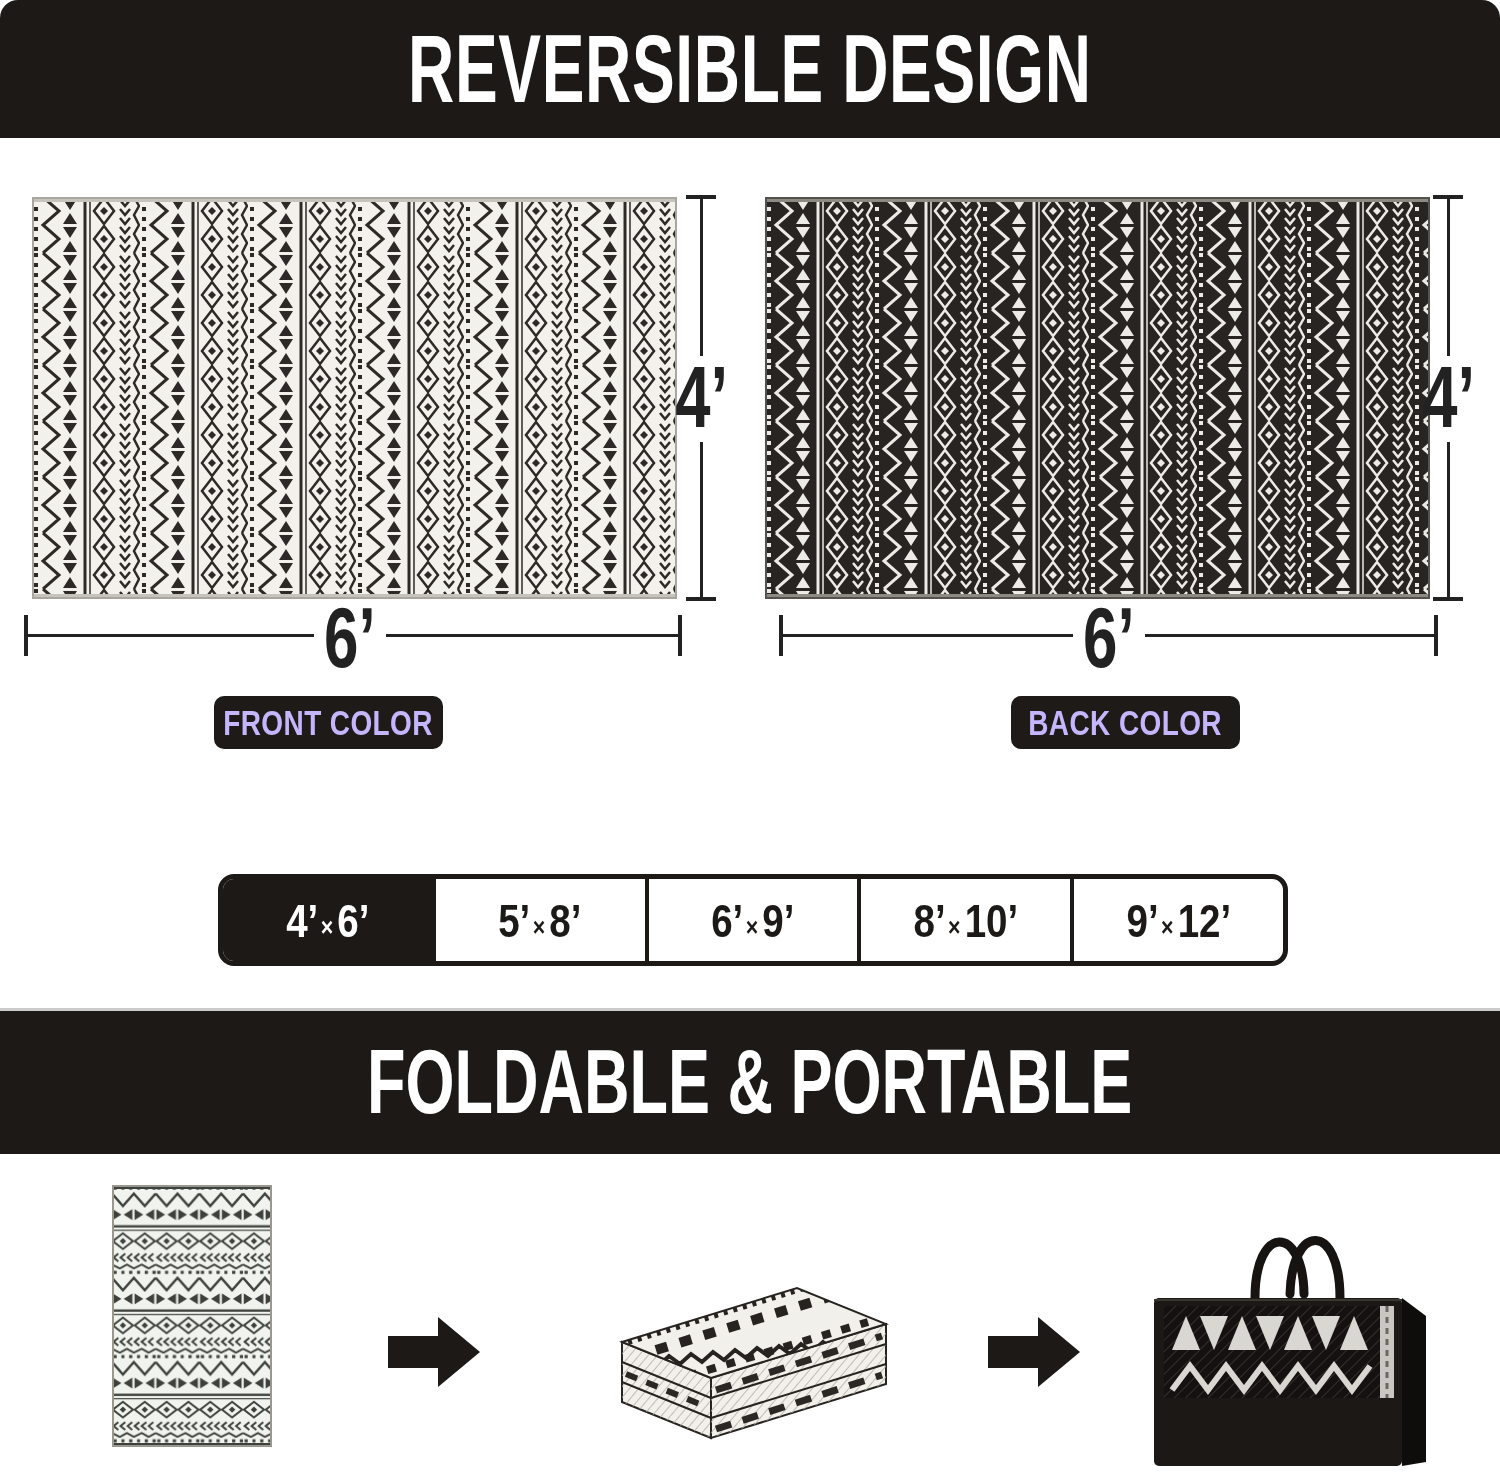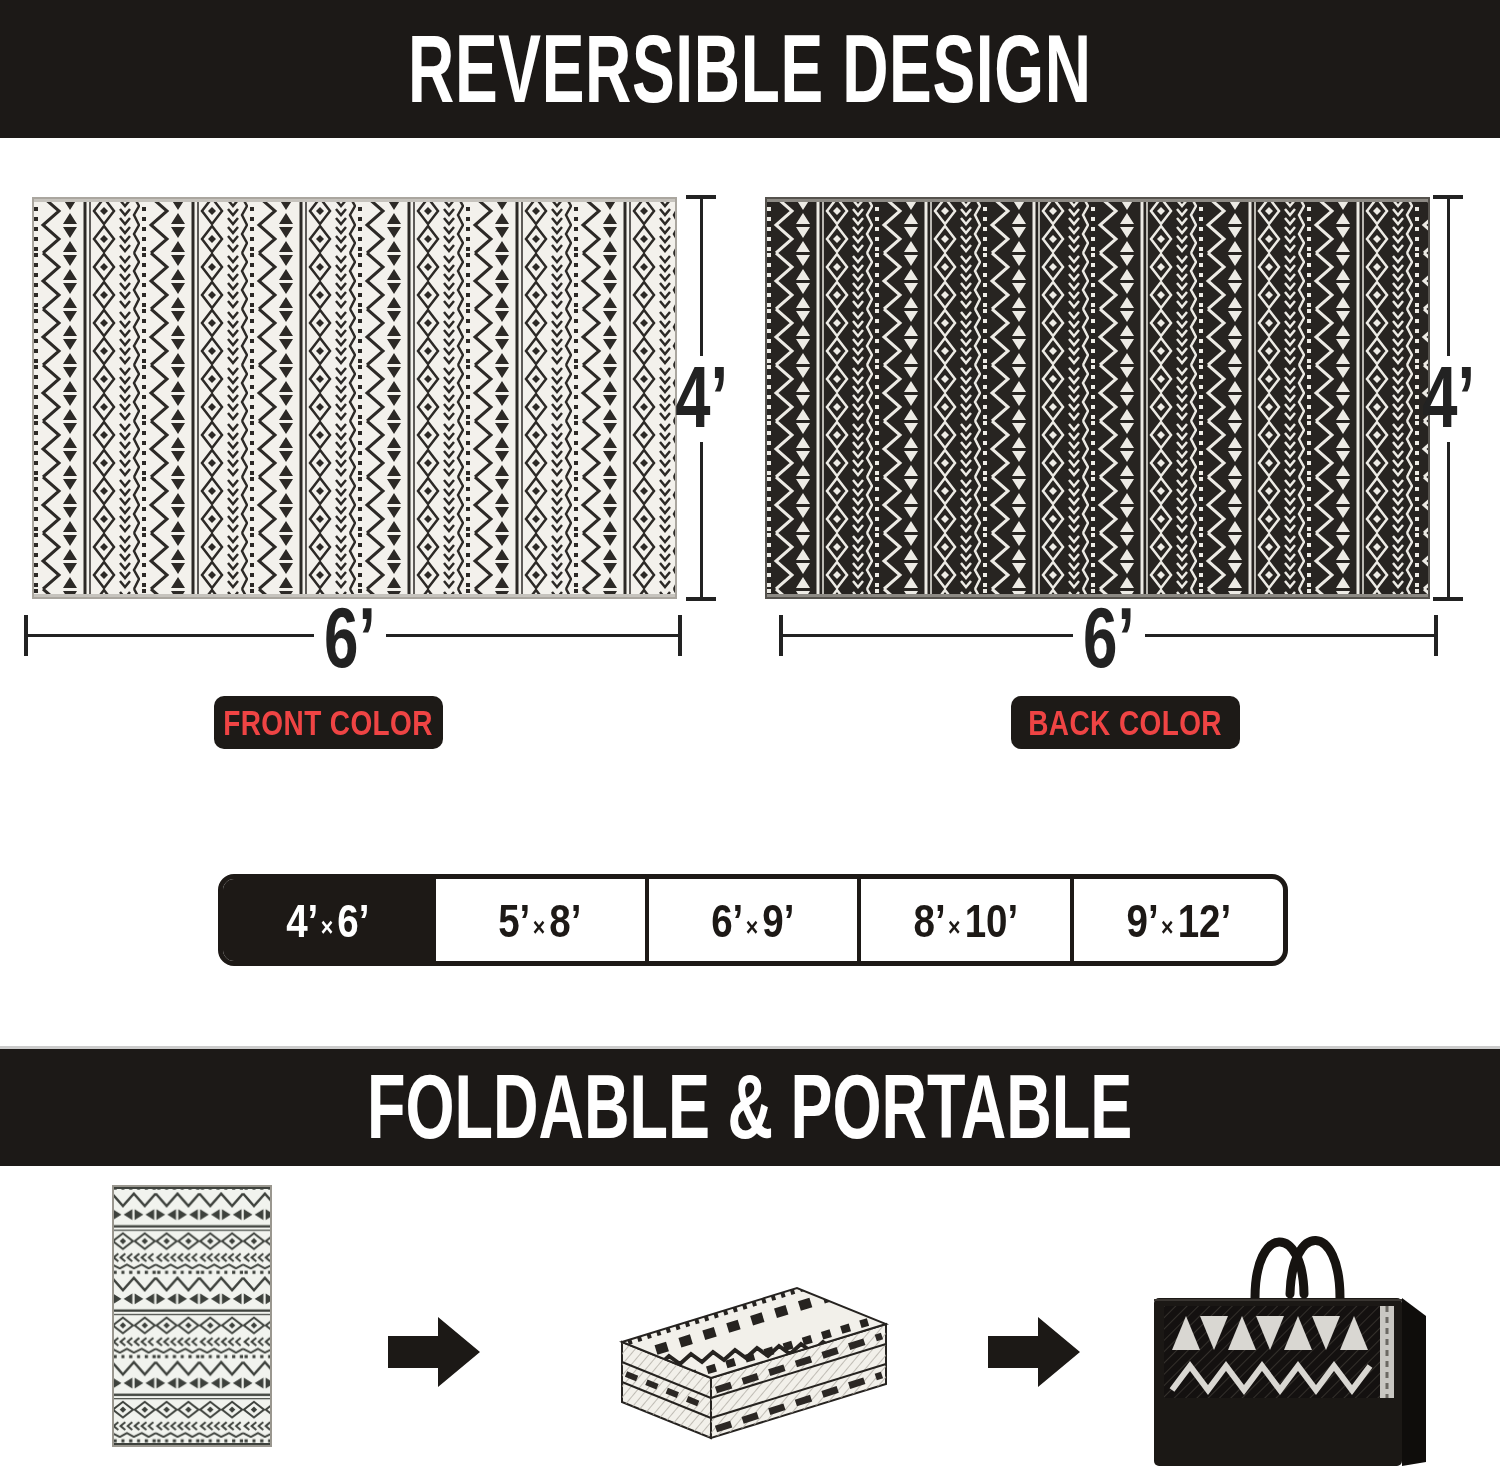--- a/index.html
+++ b/index.html
@@ -1,42 +1,42 @@
 <!DOCTYPE html>
 <html><head>
 <meta charset="utf-8">
 <style>
   html,body{margin:0;padding:0;background:#ffffff;}
   .page{position:relative;width:1500px;height:1482px;background:#ffffff;overflow:hidden;
-        font-family:"Liberation Sans",sans-serif;color:#1d1916;}
+        font-family:"Liberation Sans",sans-serif;color:#1d1916;border-radius:18px;}
 
   
   .banner{position:absolute;left:0;width:1500px;background:#1c1917;display:flex;
           align-items:center;justify-content:center;box-sizing:border-box;}
   .banner-top{top:0;height:138px;}
-  .banner-mid{top:1046px;height:120px;border-top:3px solid #cbcbcb;align-items:center;}
+  .banner-mid{top:1008px;height:146px;border-top:3px solid #cbcbcb;align-items:center;}
   .banner-title{color:#ffffff;font-weight:700;white-space:nowrap;display:inline-block;}
   .banner-top .banner-title{font-size:97px;transform:scaleX(0.66);letter-spacing:1px;}
   .banner-mid .banner-title{font-size:90px;transform:scaleX(0.70);}
 
   
   .rug-img{position:absolute;display:block;}
   .rug-front{left:32px;top:197px;}
   .rug-back{left:765px;top:197px;}
 
   
   .dim{position:absolute;background:#222222;}
   .dim-label{position:absolute;font-weight:700;color:#222222;text-align:center;
              display:flex;align-items:center;justify-content:center;}
   .dim-label span{display:inline-block;transform:scaleX(0.72);white-space:nowrap;}
   .lbl-4{width:68px;height:90px;font-size:88px;}
   .lbl-6{width:72px;height:86px;font-size:86px;}
 
   
-  .badge{position:absolute;top:696px;width:229px;height:53px;background:#1d1a17;color:#ef4444;
+  .badge{position:absolute;top:696px;width:229px;height:53px;background:#1d1a17;color:#c4b5fd;
          border-radius:10px;display:flex;align-items:center;justify-content:center;}
   .badge span{font-size:35px;font-weight:700;display:inline-block;transform:scaleX(0.80);
               white-space:nowrap;letter-spacing:0.5px;}
   .badge-front{left:214px;}
   .badge-back{left:1011px;}
 
   
   .size-bar{position:absolute;left:218px;top:874px;width:1070px;height:92px;background:#ffffff;
             border:5px solid #1d1916;border-radius:16px;box-sizing:border-box;display:flex;
             overflow:hidden;}

